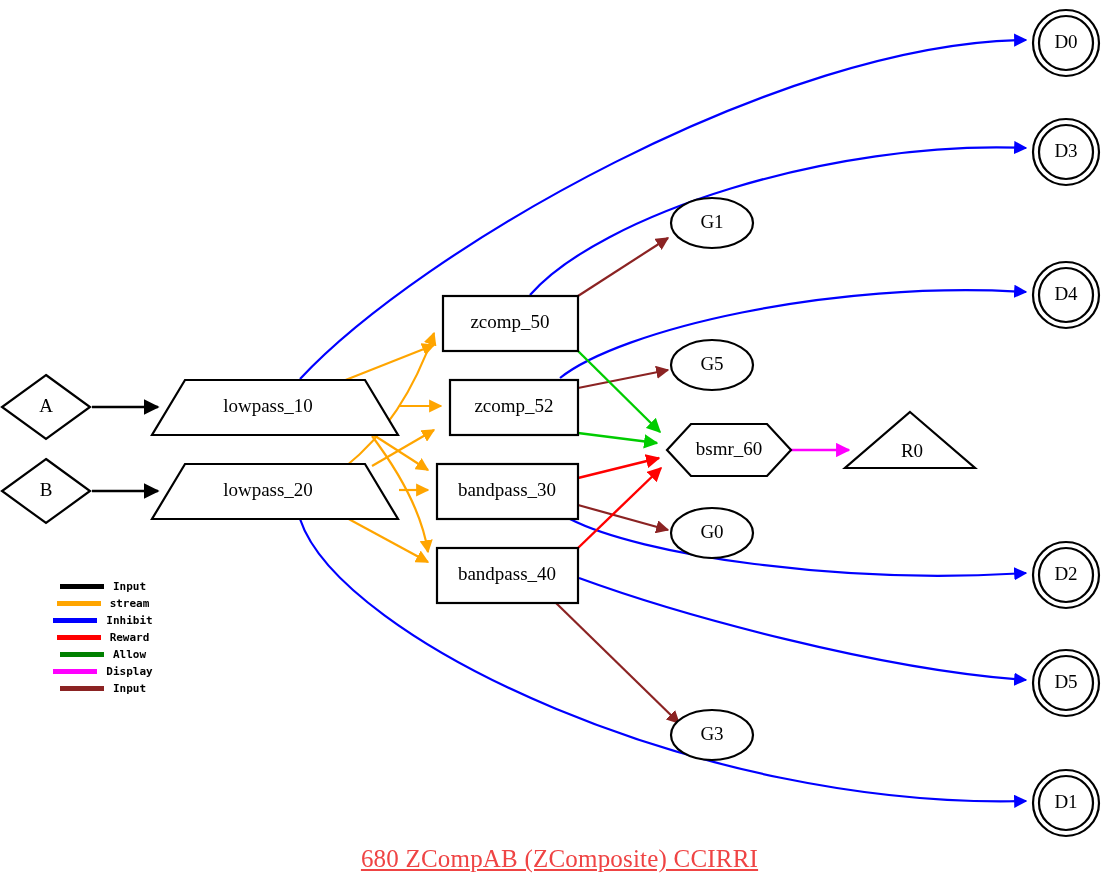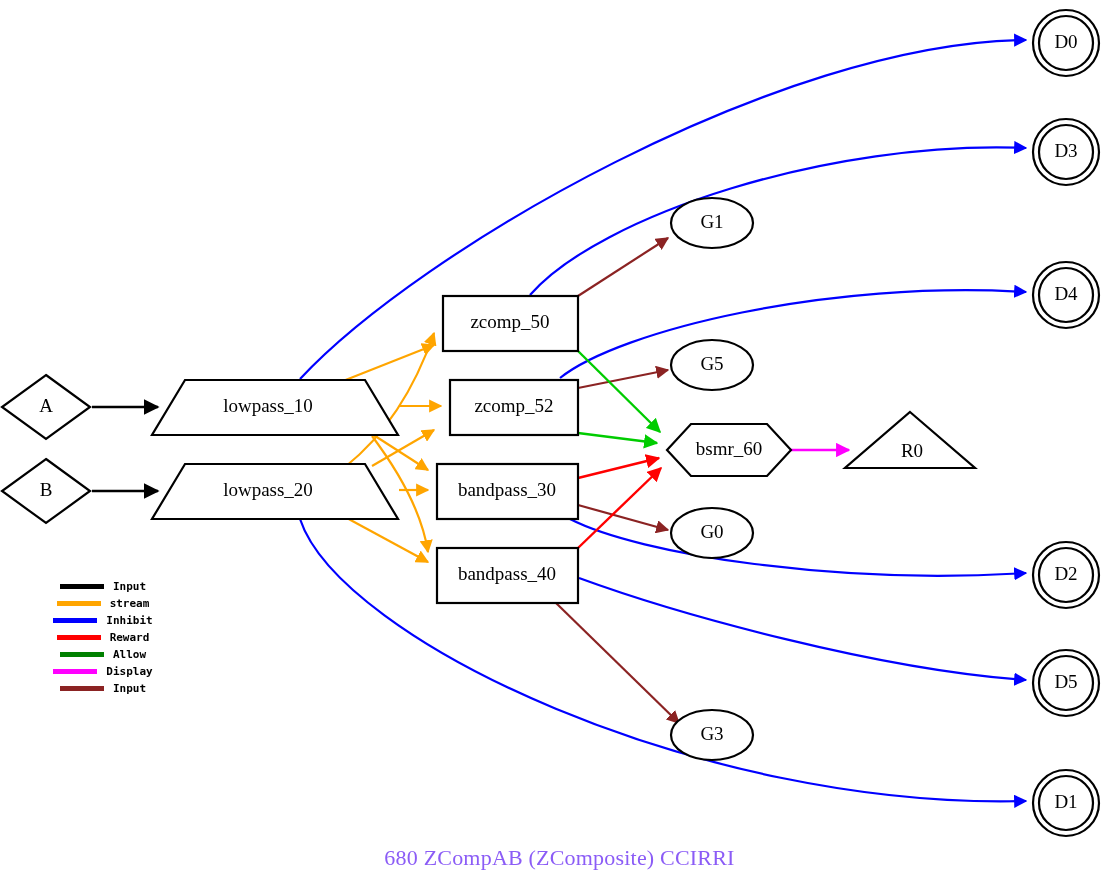--- a/index.html
+++ b/index.html
@@ -2,21 +2,21 @@
 <html><head>
 <meta charset="utf-8">
 <style>
   html,body{margin:0;padding:0;background:#ffffff;}
   body{width:1119px;height:888px;font-family:"Liberation Serif",serif;}
   #stage{position:relative;width:1119px;height:888px;overflow:hidden;background:#fff;}
   svg#graph{position:absolute;left:0;top:0;width:1119px;height:888px;}
   .nodeLabel{font-family:"Liberation Serif",serif;font-size:19px;fill:#000;text-anchor:middle;dominant-baseline:middle;}
   .nodeShape{fill:#ffffff;stroke:#000000;stroke-width:2.2;}
   .caption{position:absolute;left:0;top:845px;width:1119px;text-align:center;
-           font-family:"Liberation Serif",serif;font-size:22px;color:#8b5cf6;letter-spacing:.2px;}
+           font-family:"Liberation Serif",serif;font-size:25px;color:#ef4444;letter-spacing:.2px;text-decoration:underline;}
   #legend{position:absolute;left:28px;top:578px;width:150px;}
   .legrow{display:flex;align-items:center;height:17px;justify-content:center;}
   .legswatch{width:44px;height:5px;margin-right:9px;flex:0 0 auto;}
   .legtext{font-family:"DejaVu Sans Mono",monospace;font-size:11px;font-weight:bold;color:#000;
            line-height:11px;white-space:nowrap;}
 </style>
 </head>
 <body>
 
 <div id="stage">

